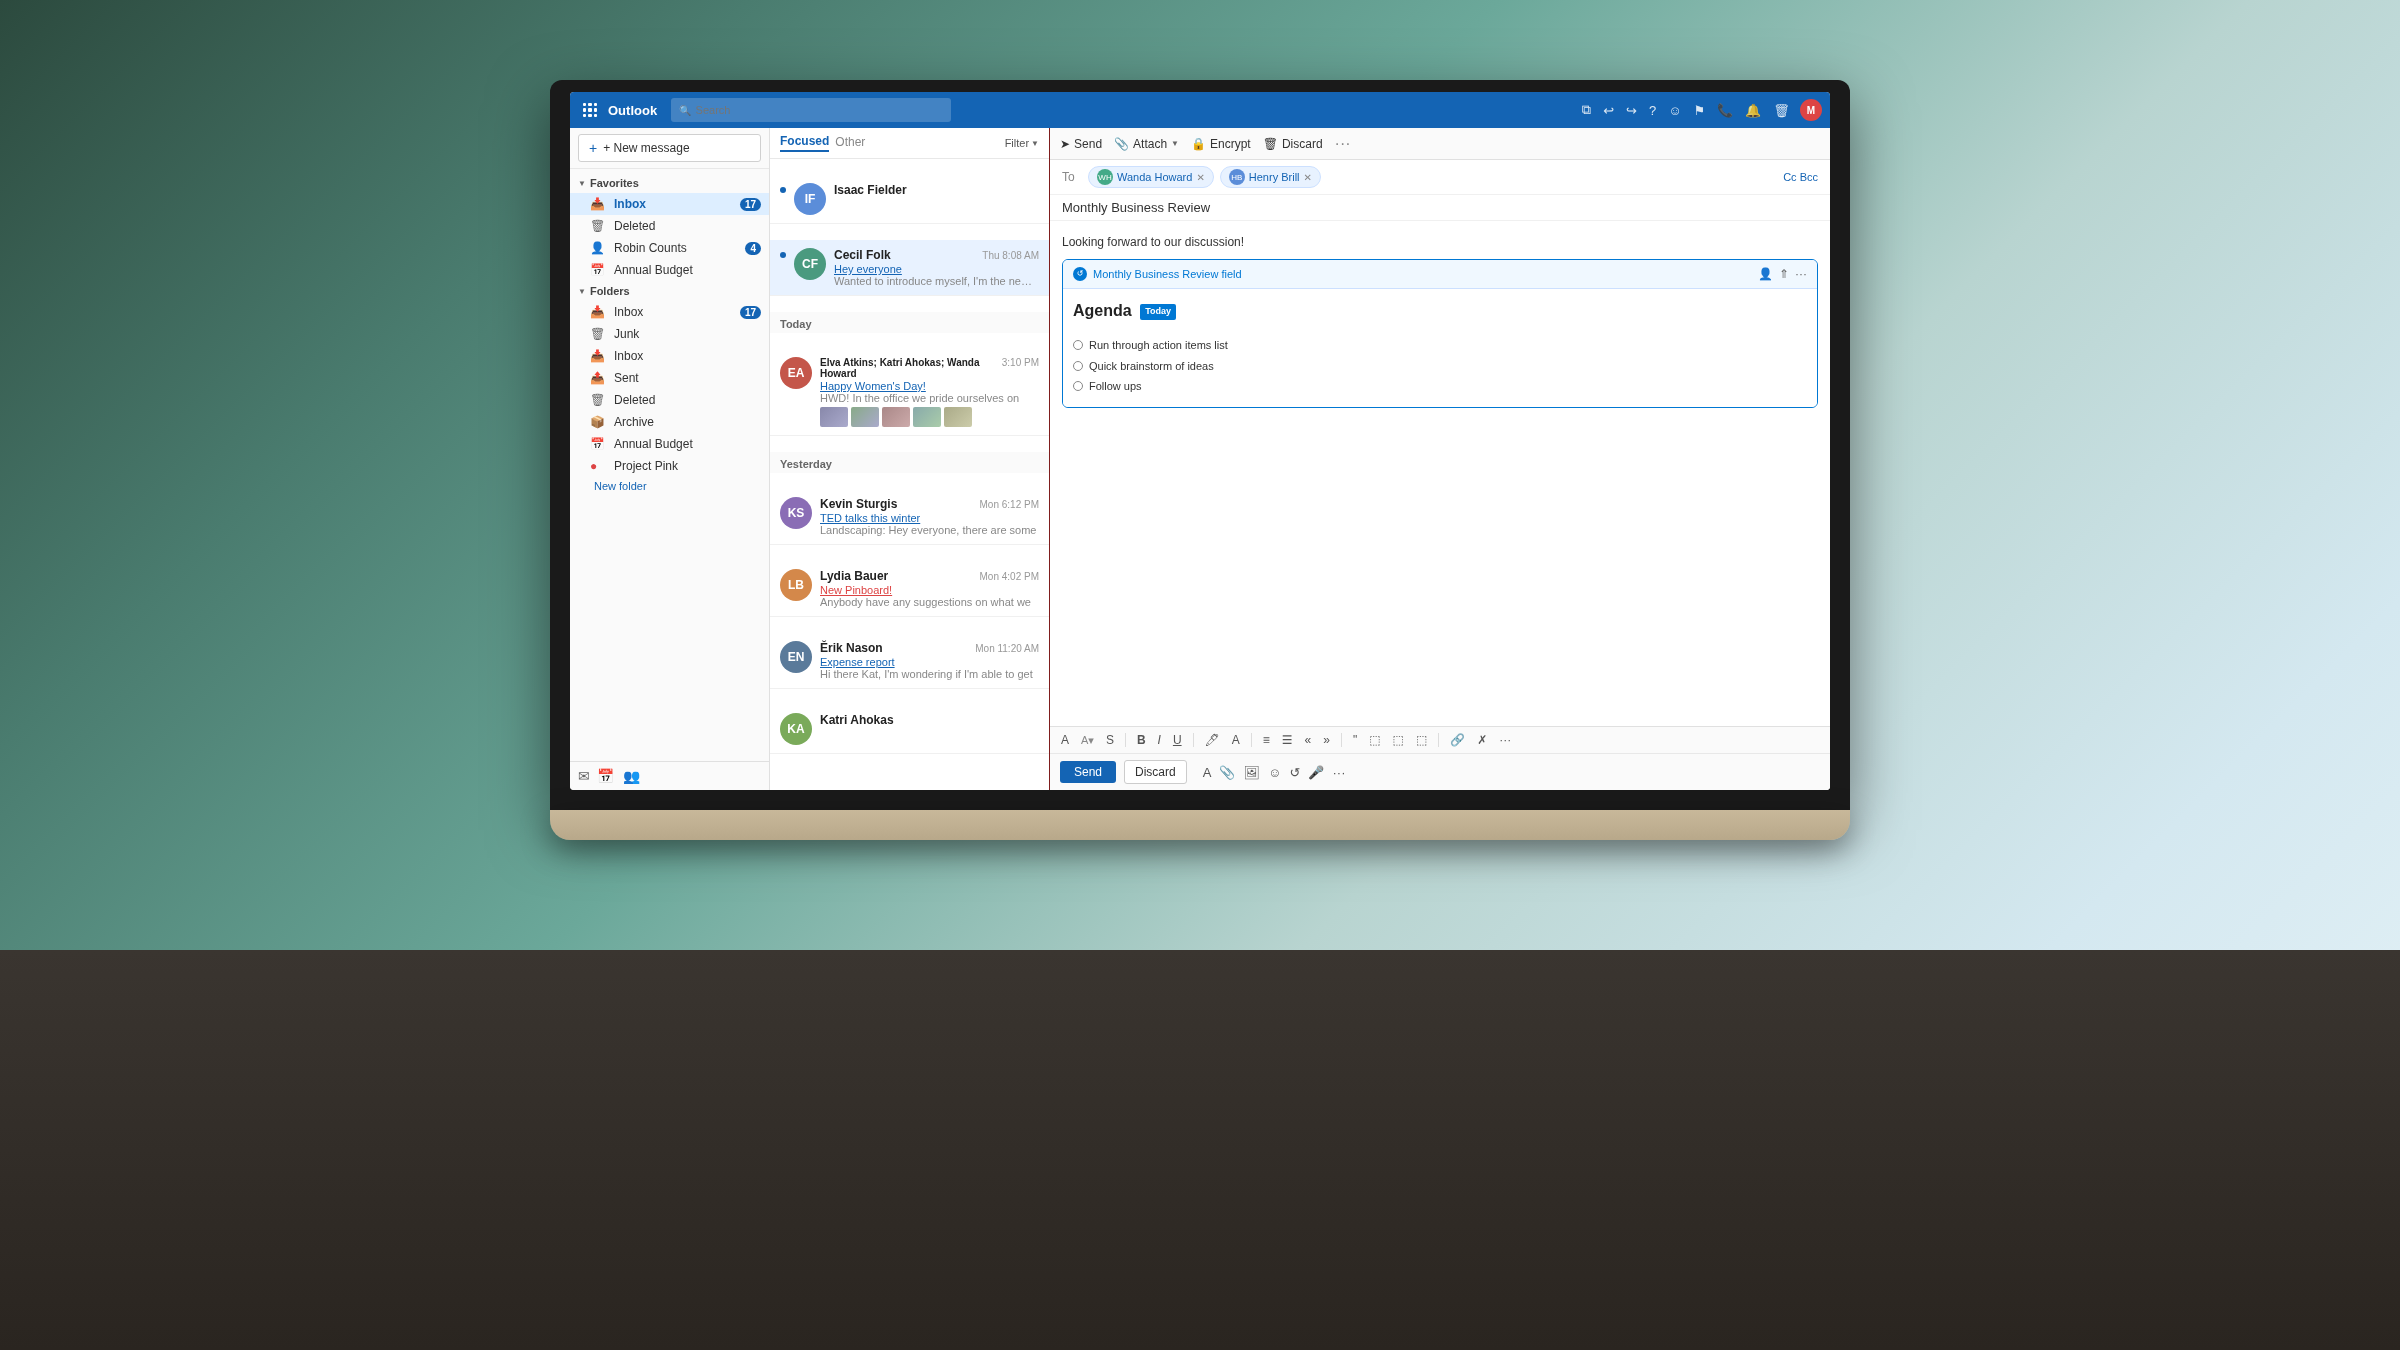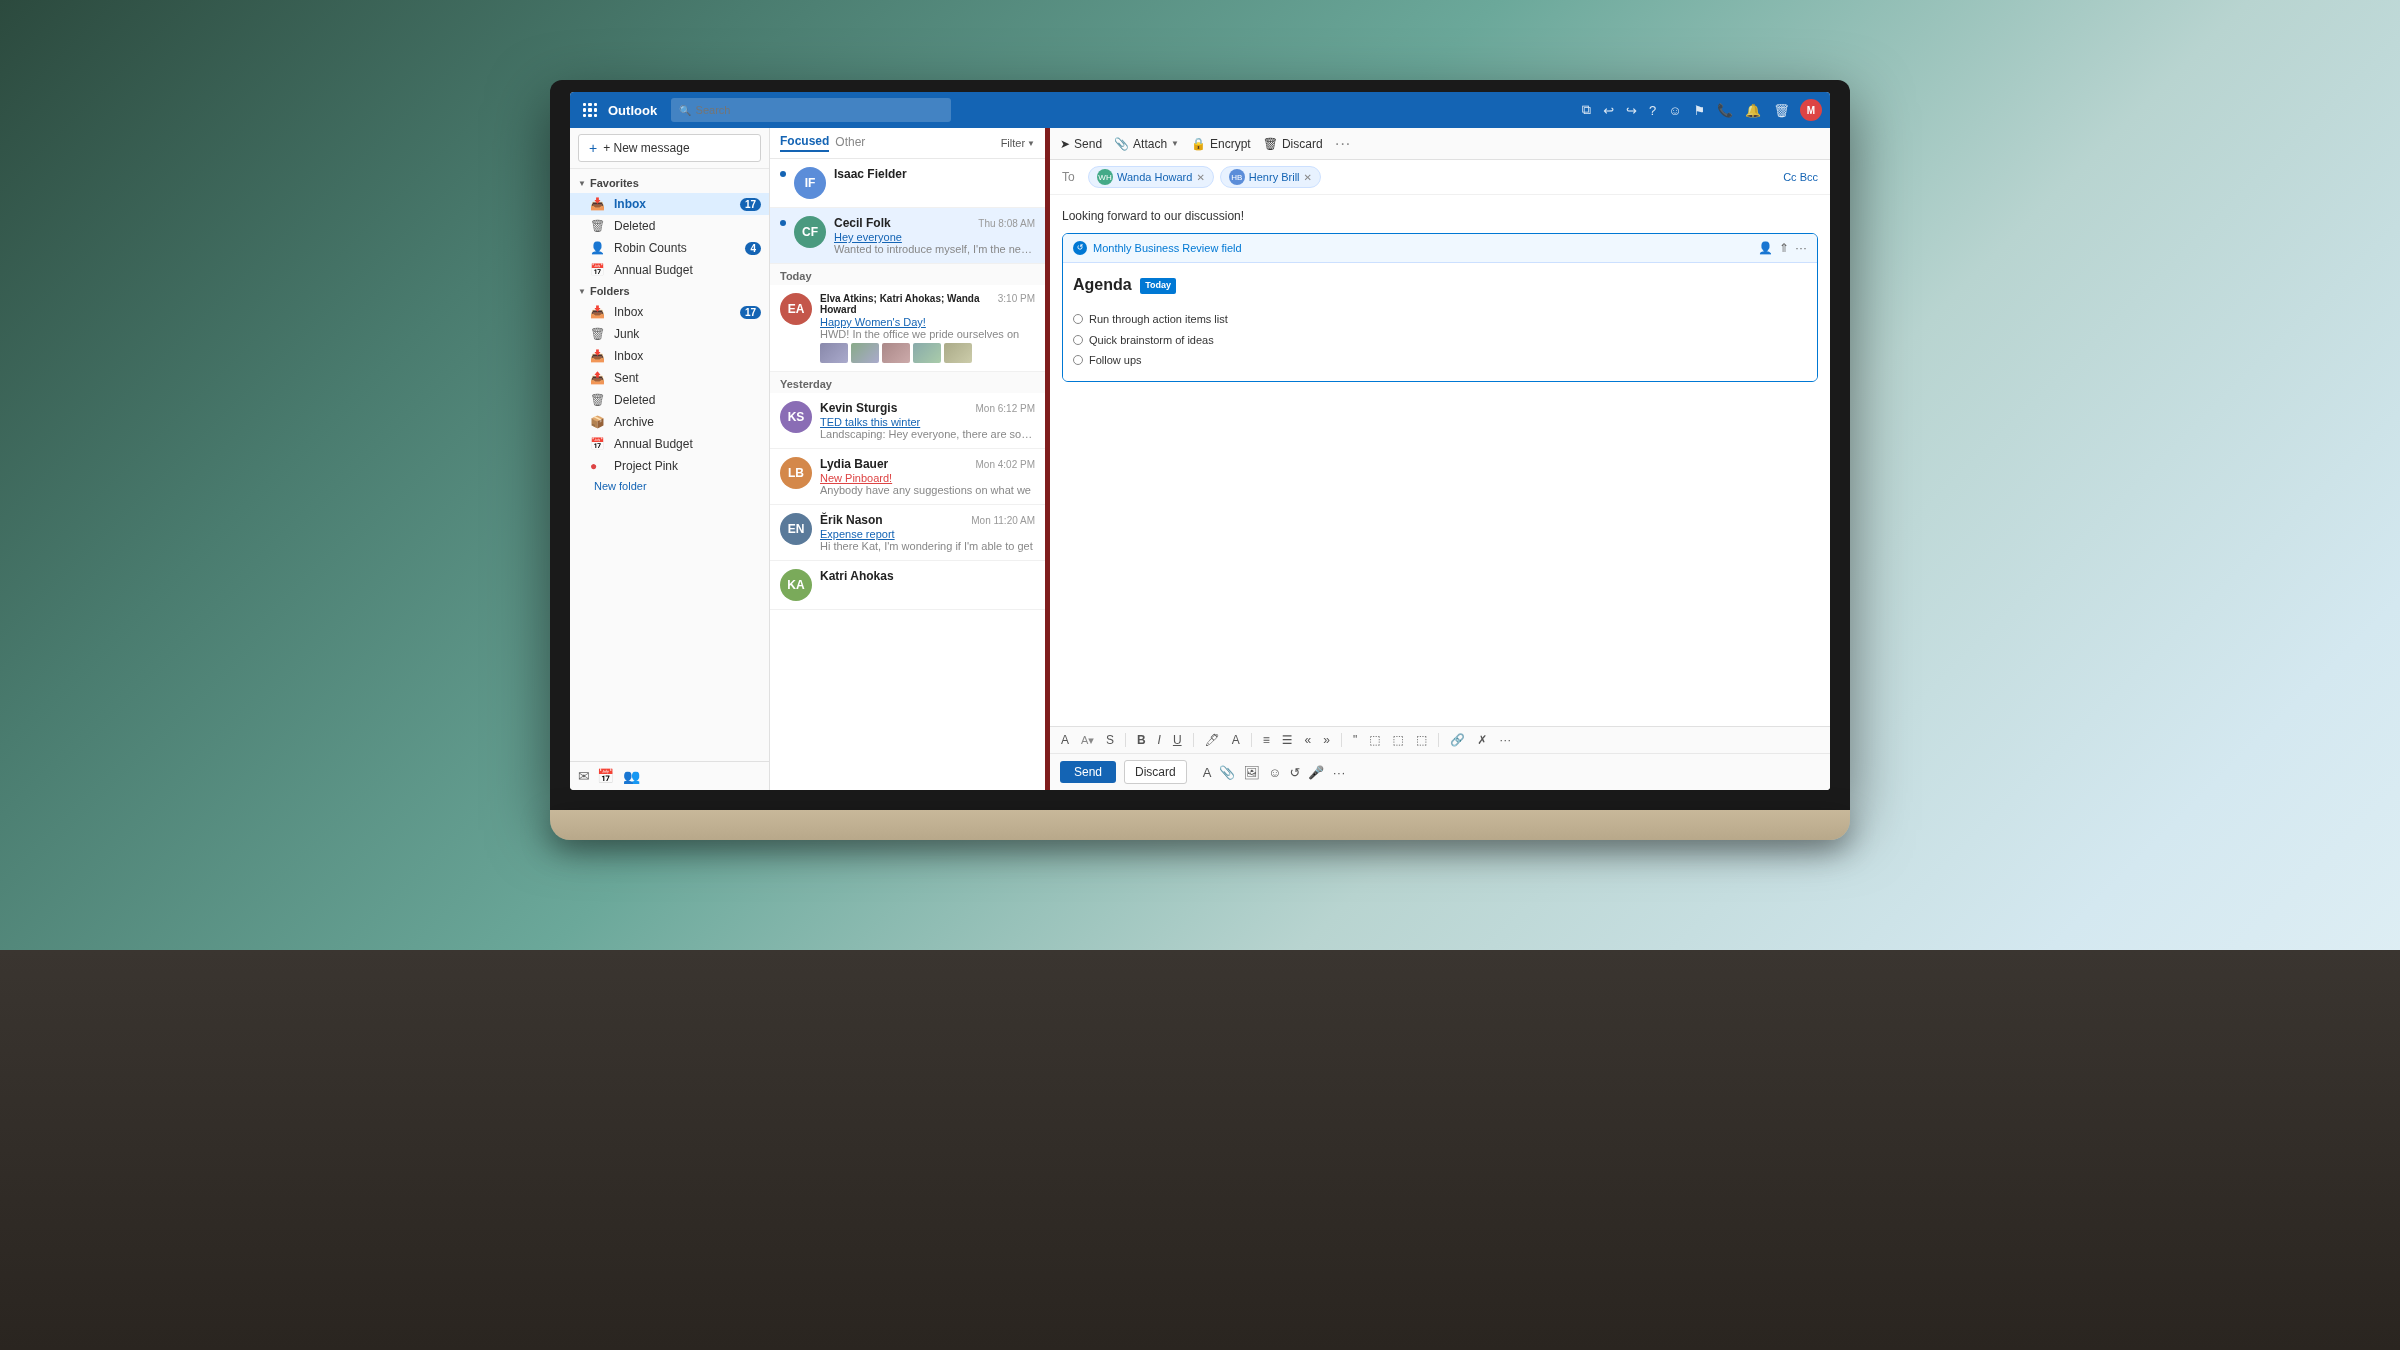--- a/index.html
+++ b/index.html
@@ -249,25 +249,26 @@
 
     .sidebar-bottom-icon {
       font-size: 14px;
       color: #666;
       cursor: pointer;
     }
 
     
     .message-list {
       width: 280px;
-      border-right: 5px solid #7f1d1d;
+      border-right: 1px solid #7f1d1d;
       display: flex;
       flex-direction: column;
       flex-shrink: 0;
       background: white;
+      gap: 16px;
     }
 
     .message-list-header {
       padding: 6px 10px;
       border-bottom: 1px solid #e8e8e8;
       display: flex;
       align-items: center;
       gap: 6px;
     }
 
@@ -843,20 +844,21 @@
                   <span class="recipient-x">✕</span>
                 </div>
                 <div class="recipient-chip">
                   <div class="recipient-avatar" style="background:#5b8dd9;">HB</div>
                   <span>Henry Brill</span>
                   <span class="recipient-x">✕</span>
                 </div>
                 <span class="cc-bcc">Cc Bcc</span>
               </div>
 
+              <div class="subject-row">Monthly Business Review</div>
 
               <div class="email-body">
                 <p>Looking forward to our discussion!</p>
 
                 <div class="loop-card">
                   <div class="loop-card-header">
                     <div class="loop-icon">↺</div>
                     <span class="loop-title">Monthly Business Review field</span>
                     <div class="loop-card-actions">
                       <span class="loop-action-icon">👤</span>

